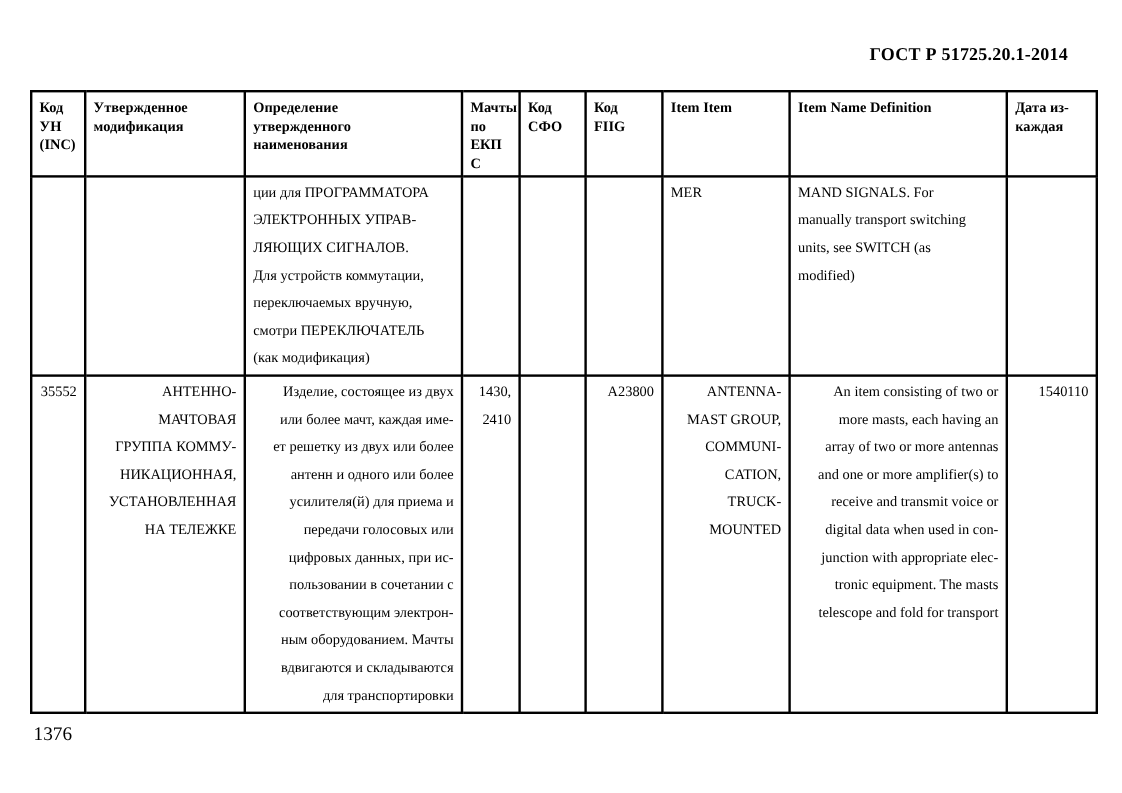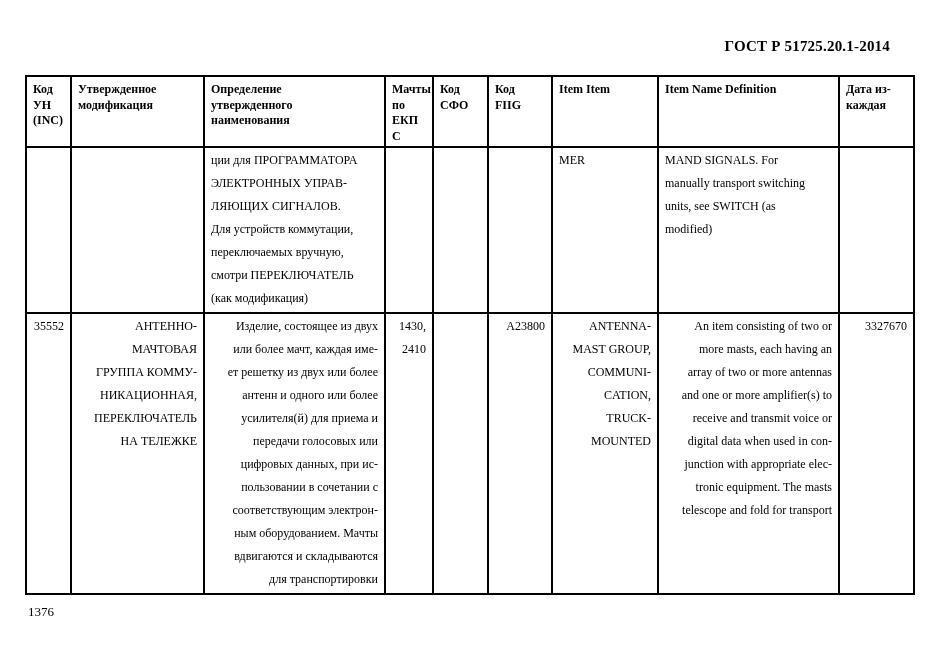--- a/index.html
+++ b/index.html
@@ -55,21 +55,21 @@
     line-height: 23px;
     padding-top: 1px;
     border-radius: 16px;
   }
   tr.row-cont td { height: 162px; }
   tr.row-main td { height: 281px; text-align: right; }
   .page-num {
     position: absolute;
     left: 28px;
     top: 604px;
-    font-size: 13px;
+    font-size: 16px;
   }
 </style>
 </head>
 <body>
 
 <div class="doc-ref">ГОСТ Р 51725.20.1-2014</div>
 
 <table class="gost-table">
   <colgroup>
     <col style="width:45px">
@@ -126,21 +126,21 @@
 units, see SWITCH (as
 modified)</td>
       <td></td>
     </tr>
     <tr class="row-main">
       <td>35552</td>
       <td>АНТЕННО-
 МАЧТОВАЯ
 ГРУППА КОММУ-
 НИКАЦИОННАЯ,
-ПЕРЕКЛЮЧАТЕЛЬ
+УСТАНОВЛЕННАЯ
 НА ТЕЛЕЖКЕ</td>
       <td>Изделие, состоящее из двух
 или более мачт, каждая име-
 ет решетку из двух или более
 антенн и одного или более
 усилителя(й) для приема и
 передачи голосовых или
 цифровых данных, при ис-
 пользовании в сочетании с
 соответствующим электрон-
@@ -159,18 +159,18 @@
 MOUNTED</td>
       <td>An item consisting of two or
 more masts, each having an
 array of two or more antennas
 and one or more amplifier(s) to
 receive and transmit voice or
 digital data when used in con-
 junction with appropriate elec-
 tronic equipment. The masts
 telescope and fold for transport</td>
-      <td>3327670</td>
+      <td>1540110</td>
     </tr>
   </tbody>
 </table>
 
 <div class="page-num">1376</div>
 
 </body></html>

